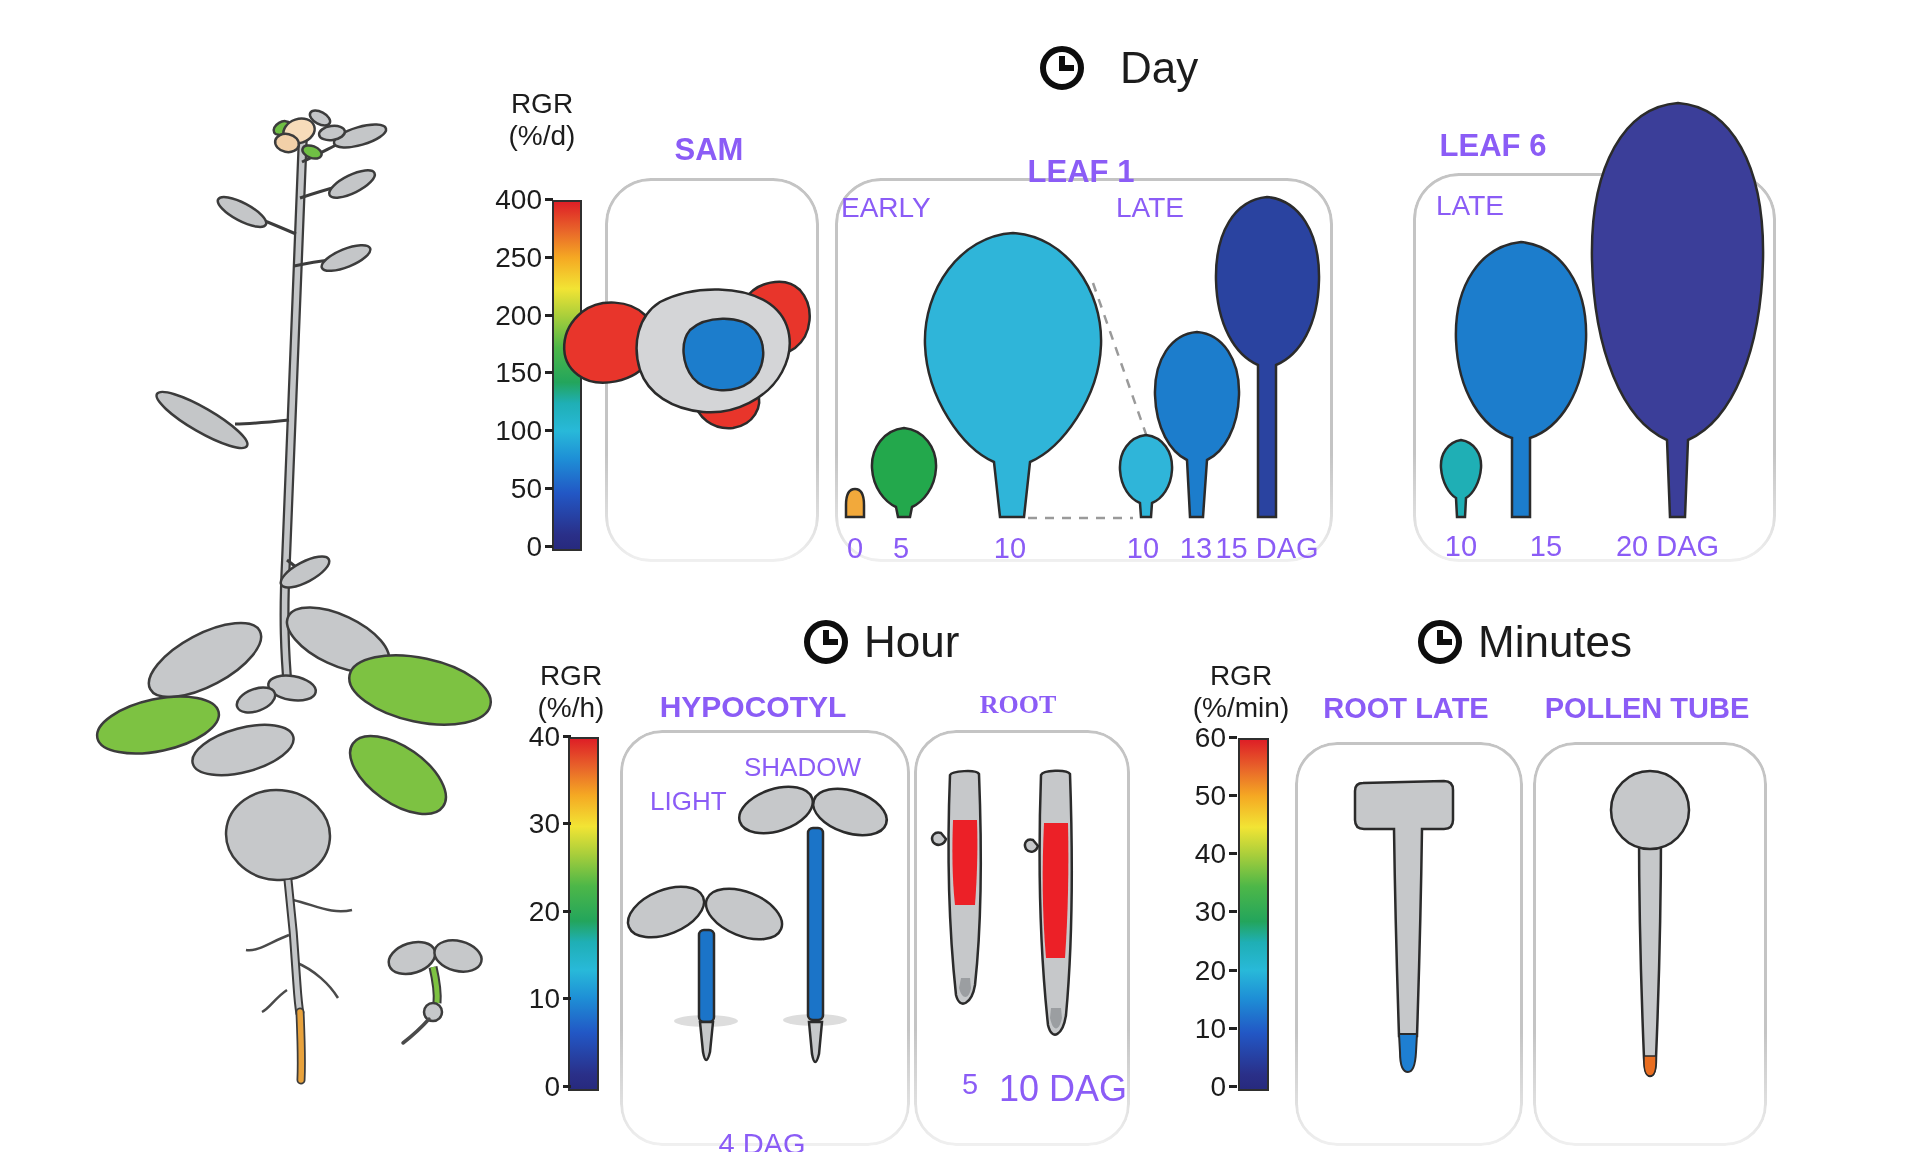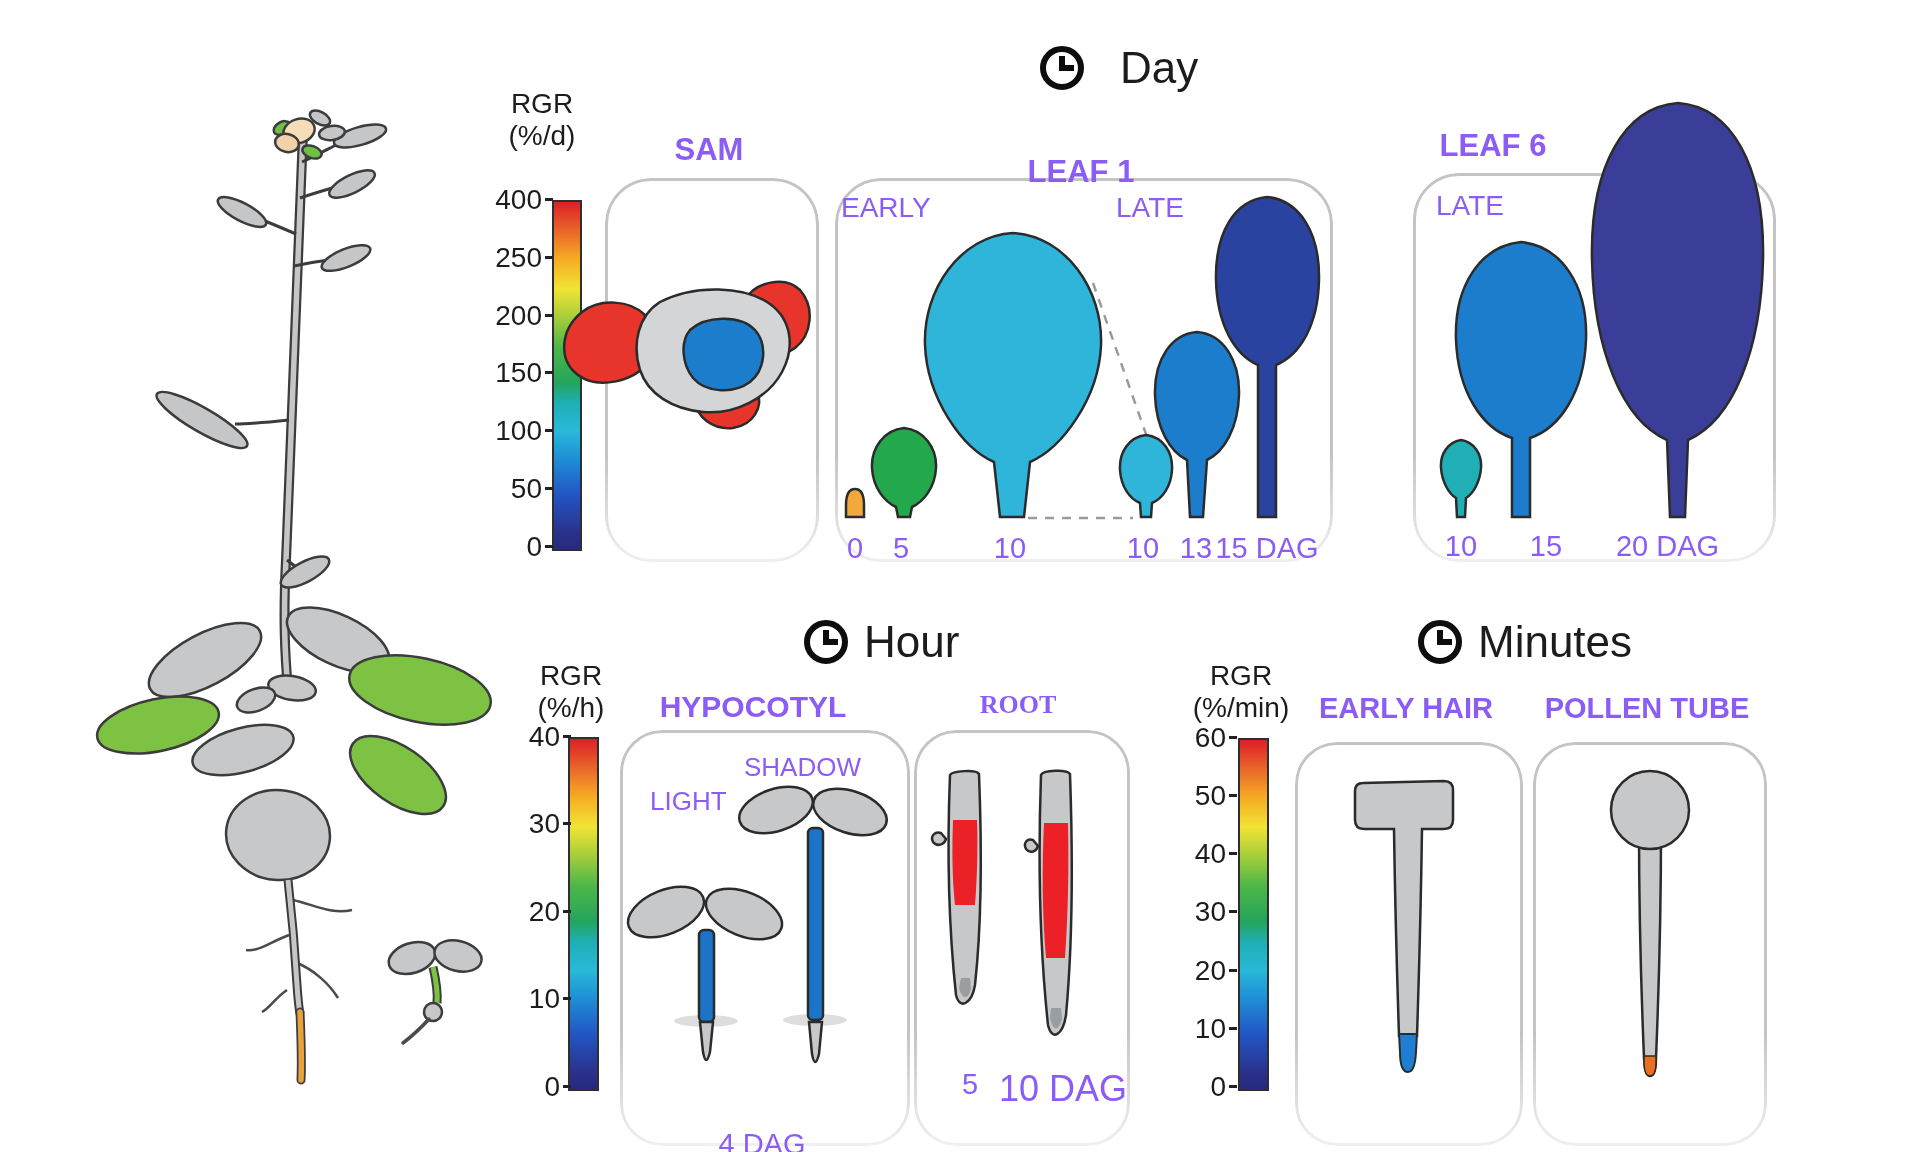--- a/index.html
+++ b/index.html
@@ -244,16 +244,16 @@
 
   <div class="t bold ctr" style="left:628px;top:690px;width:250px;font-size:30px;">HYPOCOTYL</div>
   <div class="t" style="left:650px;top:786px;font-size:26px;">LIGHT</div>
   <div class="t" style="left:744px;top:752px;font-size:26px;">SHADOW</div>
   <div class="t ctr" style="left:707px;top:1128px;width:110px;font-size:29px;">4 DAG</div>
 
   <div class="t bold ctr" style="left:948px;top:690px;width:140px;font-size:26px;font-family:Liberation Serif, serif;">ROOT</div>
   <div class="t ctr" style="left:935px;top:1068px;width:70px;font-size:29px;">5</div>
   <div class="t ctr" style="left:999px;top:1068px;width:115px;font-size:36px;">10 DAG</div>
 
-  <div class="t bold ctr" style="left:1298px;top:692px;width:216px;font-size:29px;">EARLY HAIR</div>
+  <div class="t bold ctr" style="left:1298px;top:692px;width:216px;font-size:29px;">ROOT LATE</div>
   <div class="t bold ctr" style="left:1532px;top:692px;width:230px;font-size:29px;">POLLEN TUBE</div>
 
 </div>
 
 </body></html>

